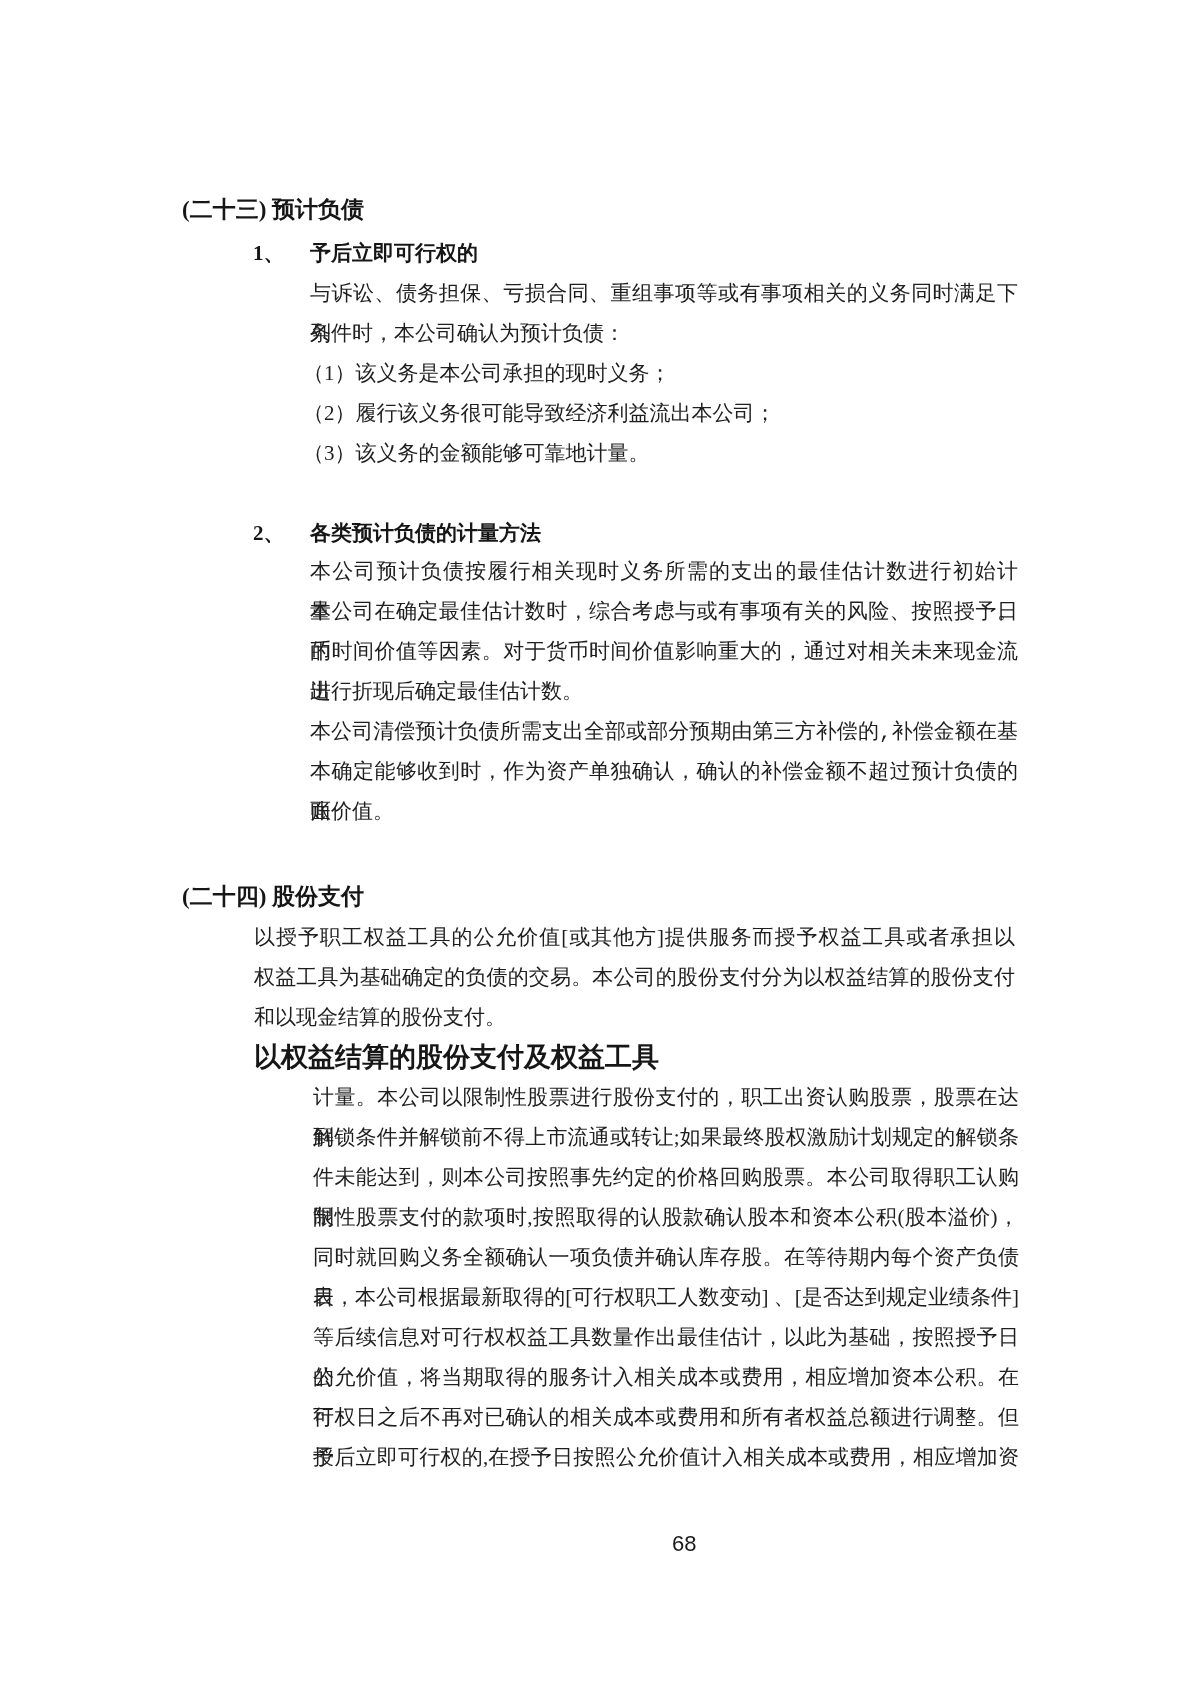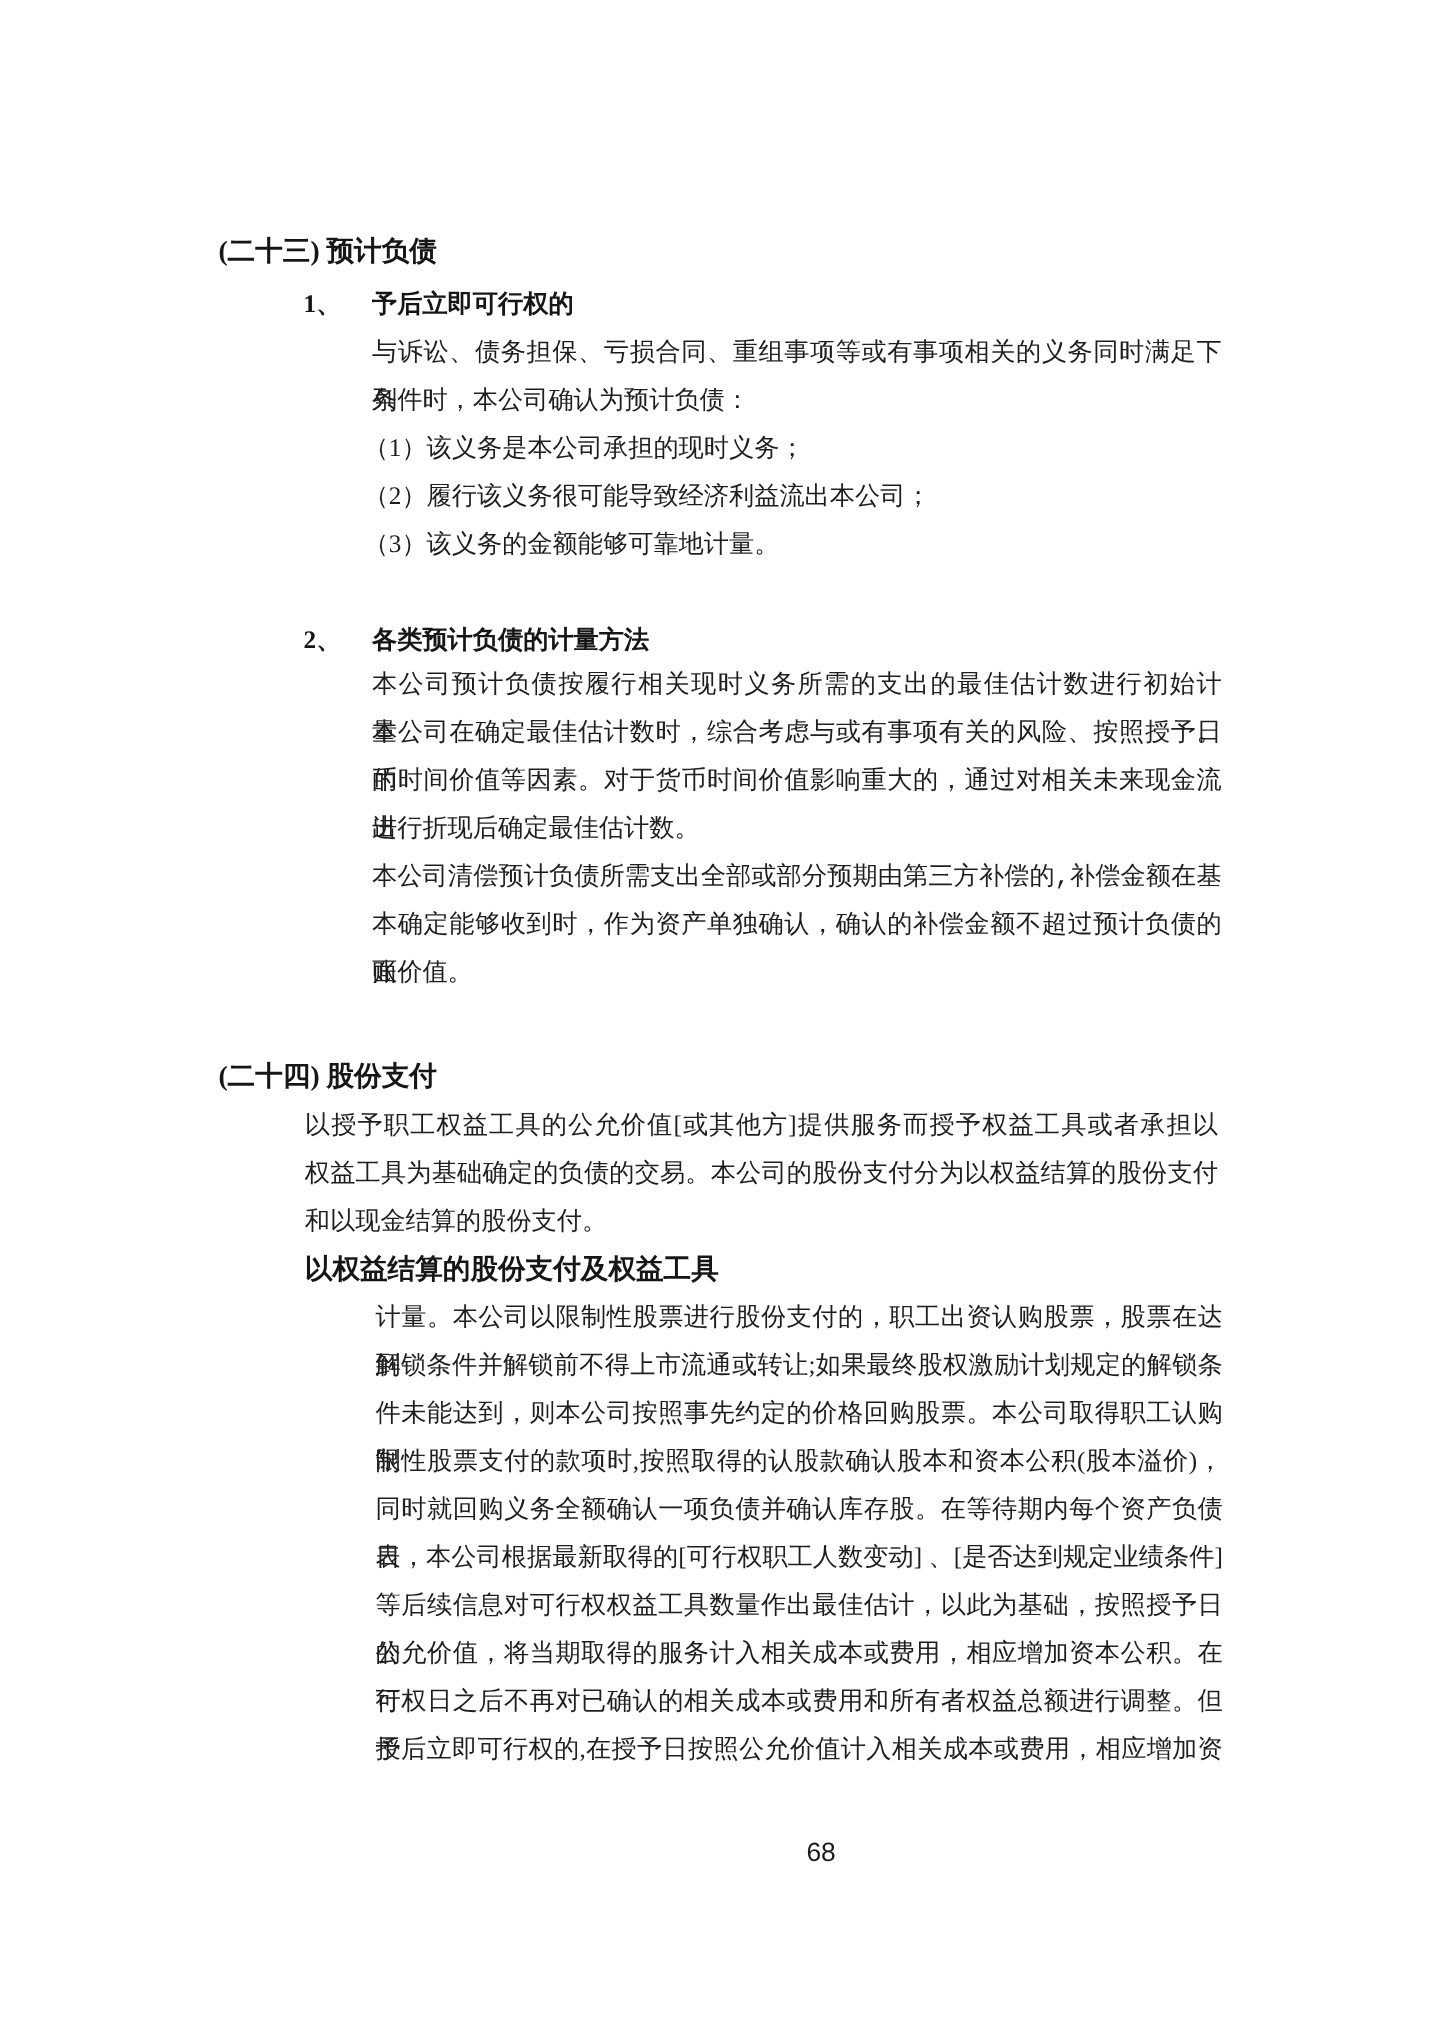--- a/index.html
+++ b/index.html
@@ -42,21 +42,21 @@
     line-height: 40px;
     white-space: nowrap;
     overflow: visible;
   }
   .para .line.j {
     white-space: normal;
     text-align: justify;
     text-align-last: justify;
   }
   .bold-subhead {
-    font-size: 23px;
+    font-size: 27px;
     font-weight: bold;
     font-family: "Liberation Sans", sans-serif;
     line-height: 40px;
     white-space: nowrap;
     color: #161616;
   }
   .page-number {
     font-size: 22px;
     font-family: "Liberation Sans", sans-serif;
     line-height: 30px;

